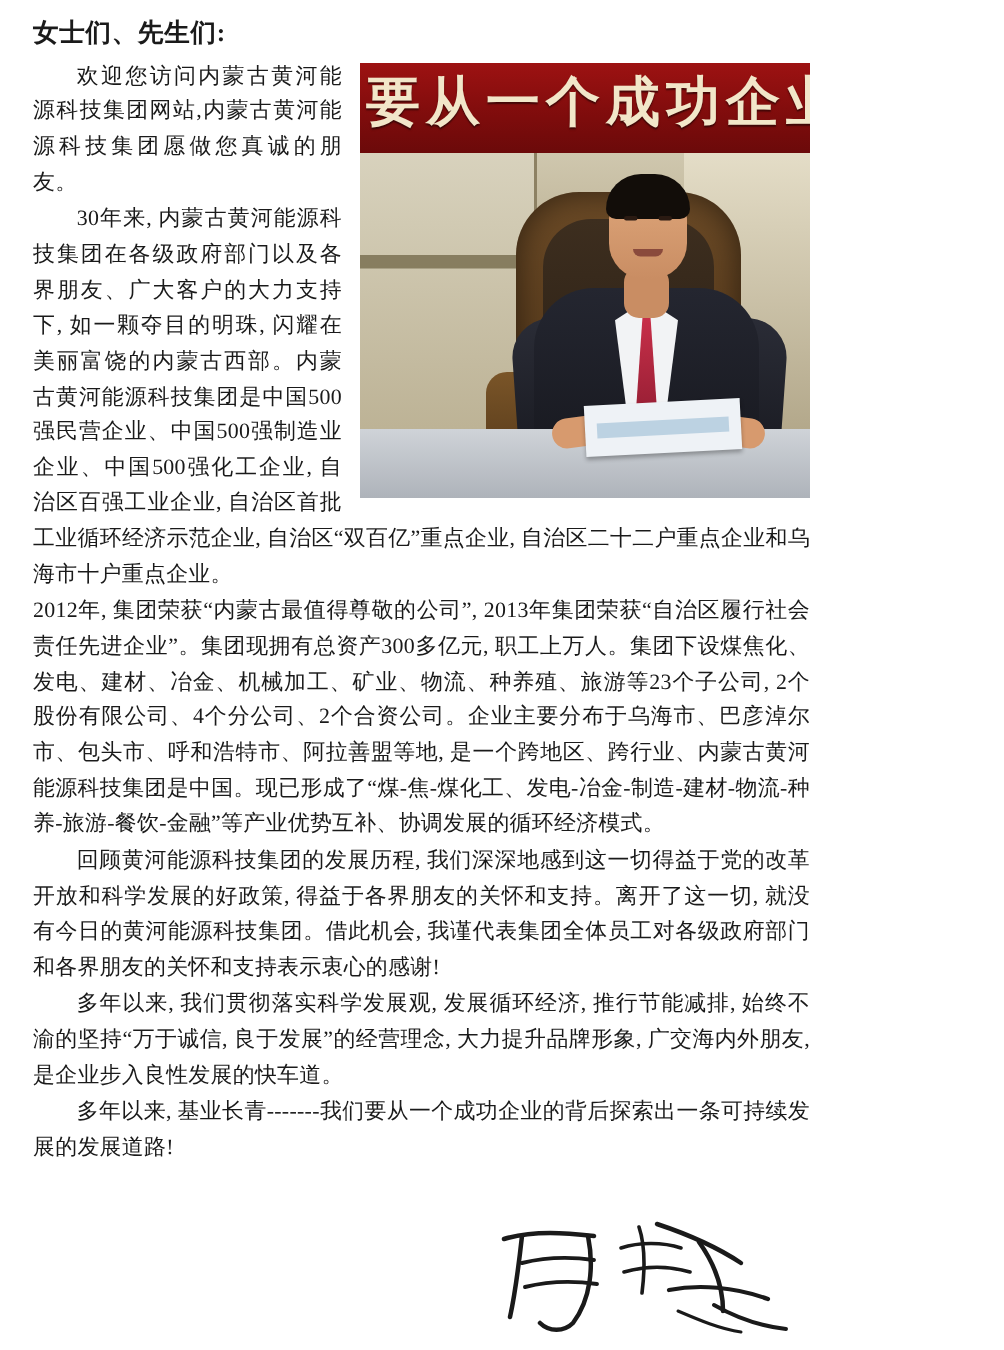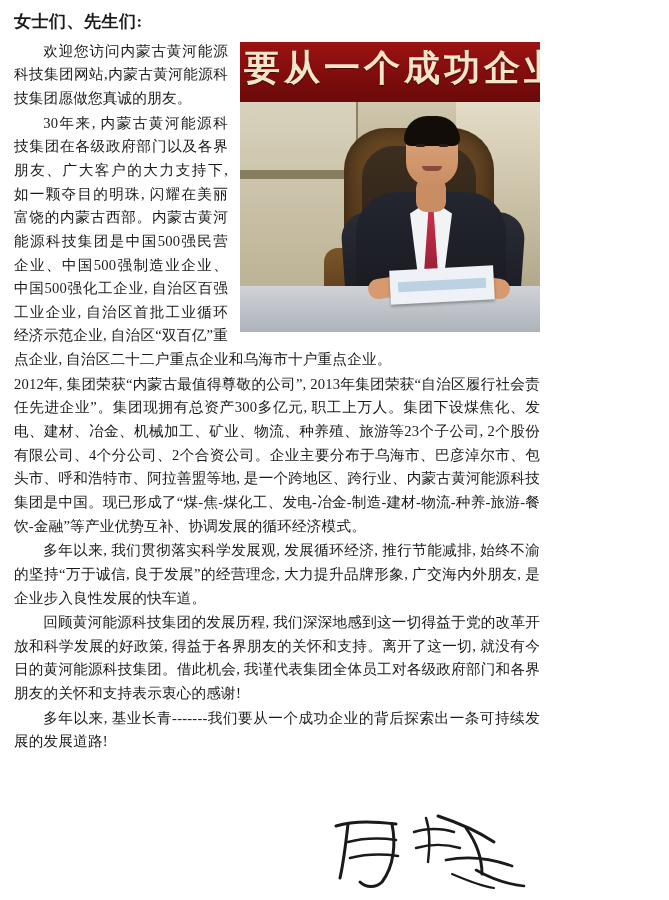--- a/index.html
+++ b/index.html
@@ -13,21 +13,21 @@
     font-family: "Liberation Serif", "DejaVu Serif", serif;
     color: #1a1a1a;
     overflow: hidden;
     position: relative;
   }
   .page {
     position: relative;
     width: 554px;
     height: 900px;
     box-sizing: border-box;
-    padding: 10px 14px 0 14px;
+    padding: 10px 14px 0 22px;
     border-radius: 28px;
   }
   .salutation {
     font-size: 17px;
     font-weight: bold;
     line-height: 1.4;
     margin: 0 0 6px 0;
     letter-spacing: 0.5px;
   }
   .photo-block {
@@ -262,22 +262,22 @@
     <div class="ph-hand-r"></div>
     <div class="ph-papers">
       <div class="ph-papers-line"></div>
     </div>
   </div>
 
   <div class="body-text">
     <p class="indent">欢迎您访问内蒙古黄河能源科技集团网站,内蒙古黄河能源科技集团愿做您真诚的朋友。</p>
     <p class="indent">30年来, 内蒙古黄河能源科技集团在各级政府部门以及各界朋友、广大客户的大力支持下, 如一颗夺目的明珠, 闪耀在美丽富饶的内蒙古西部。内蒙古黄河能源科技集团是中国500强民营企业、中国500强制造业企业、中国500强化工企业, 自治区百强工业企业, 自治区首批工业循环经济示范企业, 自治区“双百亿”重点企业, 自治区二十二户重点企业和乌海市十户重点企业。</p>
     <p>2012年, 集团荣获“内蒙古最值得尊敬的公司”, 2013年集团荣获“自治区履行社会责任先进企业”。集团现拥有总资产300多亿元, 职工上万人。集团下设煤焦化、发电、建材、冶金、机械加工、矿业、物流、种养殖、旅游等23个子公司, 2个股份有限公司、4个分公司、2个合资公司。企业主要分布于乌海市、巴彦淖尔市、包头市、呼和浩特市、阿拉善盟等地, 是一个跨地区、跨行业、内蒙古黄河能源科技集团是中国。现已形成了“煤-焦-煤化工、发电-冶金-制造-建材-物流-种养-旅游-餐饮-金融”等产业优势互补、协调发展的循环经济模式。</p>
+    <p class="indent">回顾黄河能源科技集团的发展历程, 我们深深地感到这一切得益于党的改革开放和科学发展的好政策, 得益于各界朋友的关怀和支持。离开了这一切, 就没有今日的黄河能源科技集团。借此机会, 我谨代表集团全体员工对各级政府部门和各界朋友的关怀和支持表示衷心的感谢!</p>
     <p class="indent">多年以来, 我们贯彻落实科学发展观, 发展循环经济, 推行节能减排, 始终不渝的坚持“万于诚信, 良于发展”的经营理念, 大力提升品牌形象, 广交海内外朋友, 是企业步入良性发展的快车道。</p>
-    <p class="indent">回顾黄河能源科技集团的发展历程, 我们深深地感到这一切得益于党的改革开放和科学发展的好政策, 得益于各界朋友的关怀和支持。离开了这一切, 就没有今日的黄河能源科技集团。借此机会, 我谨代表集团全体员工对各级政府部门和各界朋友的关怀和支持表示衷心的感谢!</p>
     <p class="indent">多年以来, 基业长青-------我们要从一个成功企业的背后探索出一条可持续发展的发展道路!</p>
   </div>
 
   <div class="signature">
     <svg viewBox="0 0 210 86" xmlns="http://www.w3.org/2000/svg" aria-hidden="true">
       <g fill="none" stroke="#1a1a1a" stroke-linecap="round" stroke-linejoin="round">
         <path d="M10 18 C30 12, 52 14, 70 16" stroke-width="3"></path>
         <path d="M22 16 C20 34, 18 52, 14 70" stroke-width="3"></path>
         <path d="M22 34 C38 30, 56 30, 70 32" stroke-width="2.6"></path>
         <path d="M24 50 C40 46, 58 46, 72 48" stroke-width="2.6"></path>

